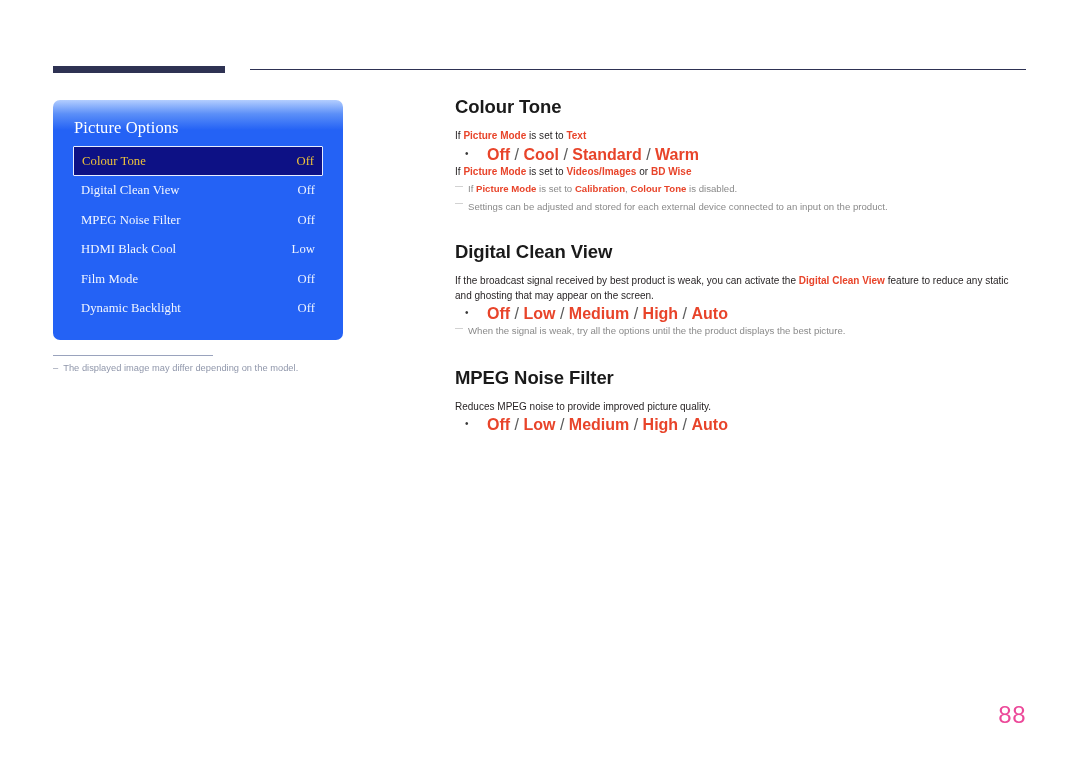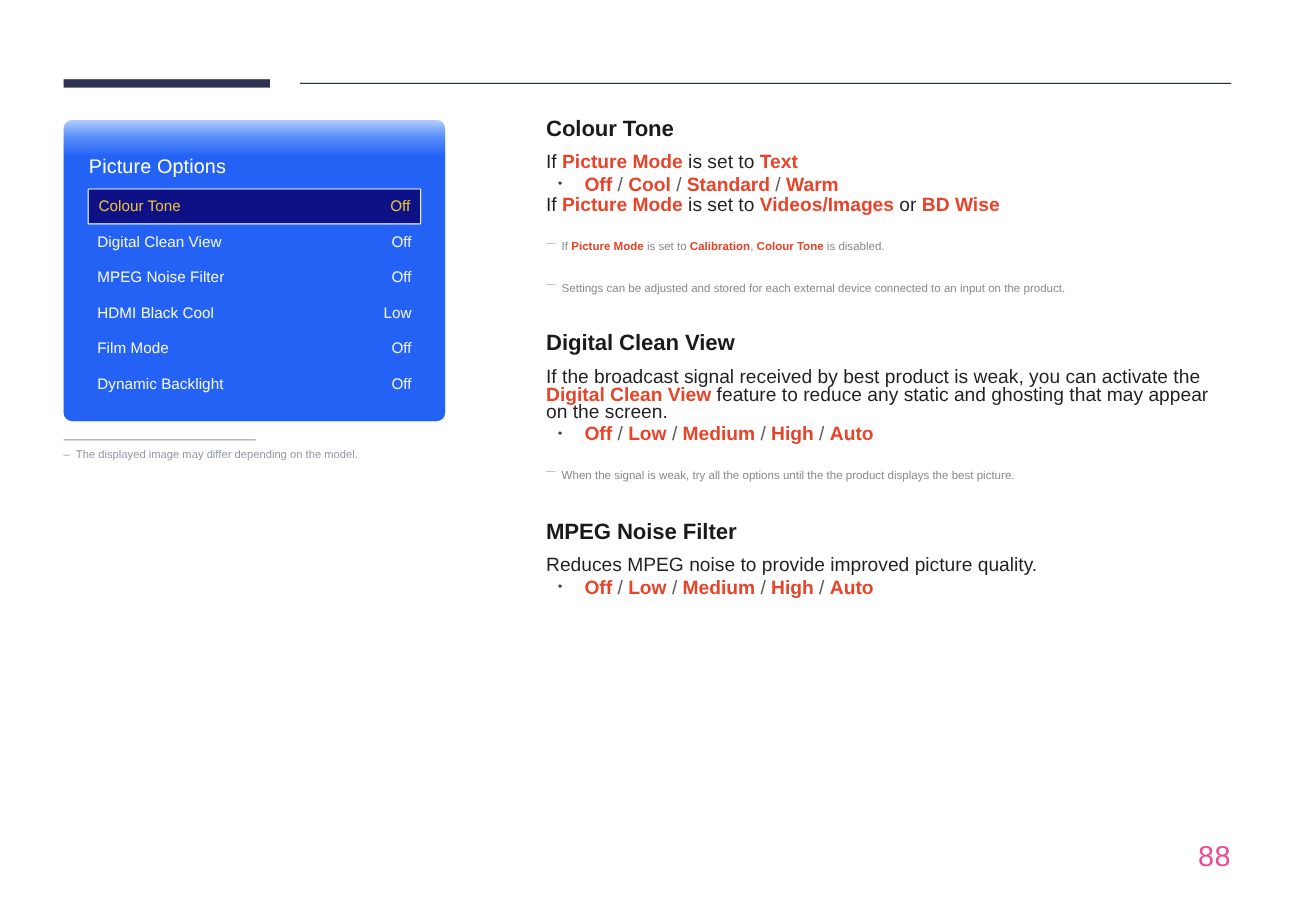--- a/index.html
+++ b/index.html
@@ -43,29 +43,30 @@
   }
 
   
   .osd-wrap {
     position: absolute;
     left: 53px;
     top: 100px;
     width: 290px;
   }
   .osd-panel {
-    width: 318px;
+    width: 290px;
     border-radius: 7px;
     background: linear-gradient(to bottom,
                 #b3ceff 0px,
                 #5b8ff8 14px,
                 #2462f5 30px,
                 #2462f5 100%);
-    padding: 16px 0 16px 0;
+    padding: 4px 0 16px 0;
     overflow: hidden;
+    font-family: Liberation Serif, serif;
   }
   .osd-title {
     font-size: 16.5px;
     color: #ffffff;
     padding: 14px 0 8px 21px;
     letter-spacing: .1px;
     font-weight: 400;
   }
   .osd-list {
     padding: 0 20px;
@@ -120,21 +121,21 @@
     font-weight: 700;
     color: #1a1a1a;
     margin: 0 0 11px 0;
     letter-spacing: -.1px;
   }
   .section + .section { margin-top: 25px; }
   .sec-dcv { margin-top: 27px !important; }
   .sec-mpeg { margin-top: 28px !important; }
 
   p.para {
-    font-size: 16px;
+    font-size: 10px;
     line-height: 14.6px;
     color: #231f20;
     margin: 0 0 2px 0;
     letter-spacing: .01px;
   }
   .red { color: #e8442a; font-weight: 700; }
   .sep { color: #5a5a5a; font-weight: 400; }
 
   ul.opts {
     list-style: none;
@@ -157,21 +158,21 @@
     color: #3a3a3a;
     font-size: 10px;
   }
 
   .note {
     font-size: 9.6px;
     line-height: 14.5px;
     color: #8a8a8a;
     position: relative;
     padding-left: 13px;
-    margin-top: 20px;
+    margin-top: 3px;
     letter-spacing: .01px;
   }
   .note::before {
     content: "\2014";
     position: absolute;
     left: 0;
     top: -3.5px;
     font-size: 8px;
     color: #a8a8a8;
   }

